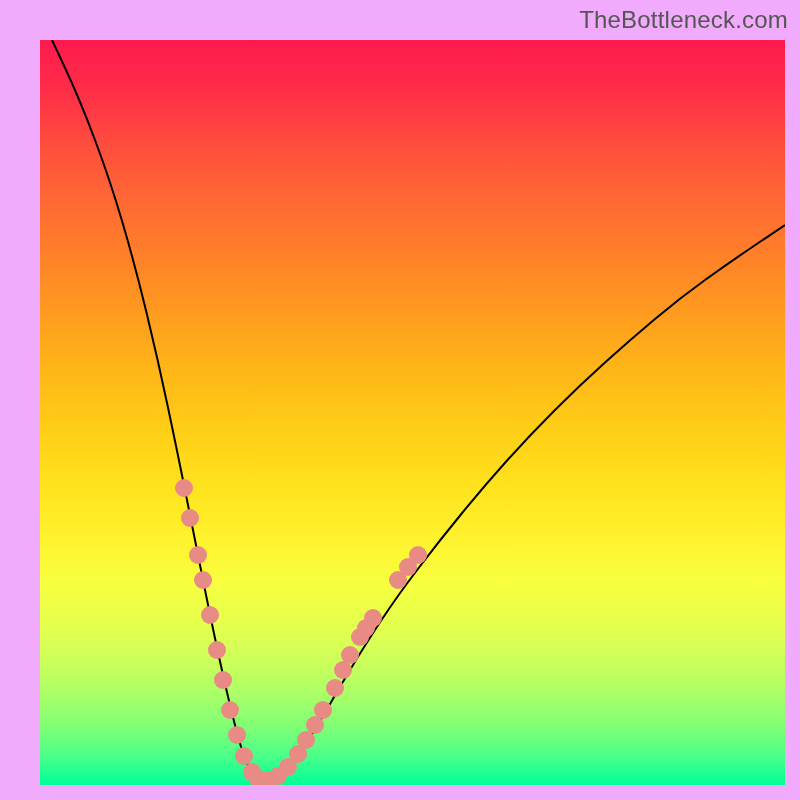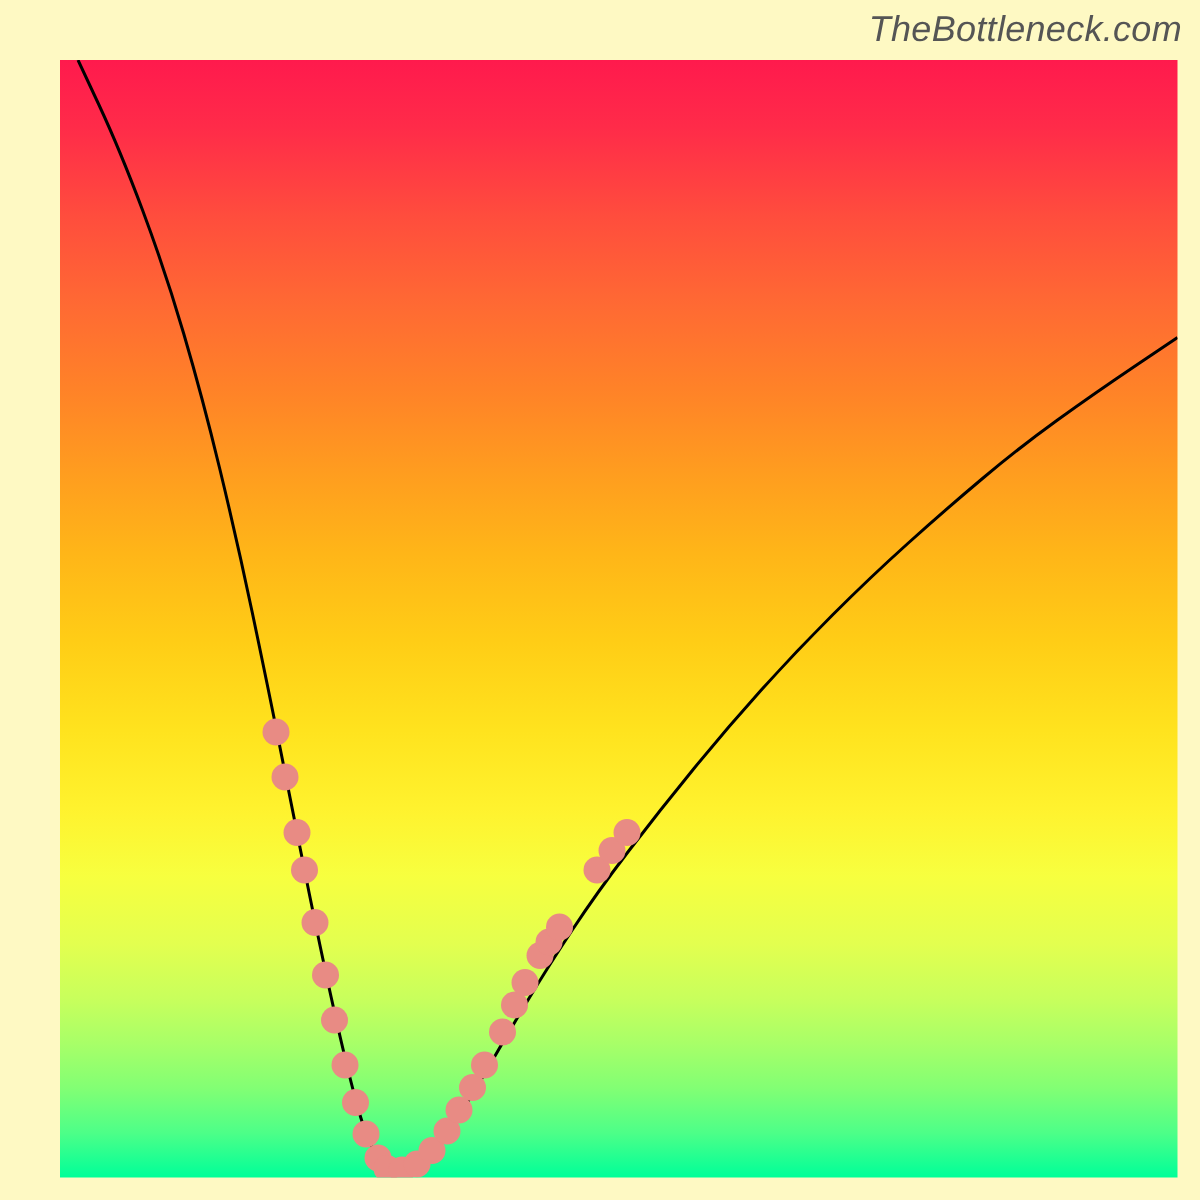--- a/index.html
+++ b/index.html
@@ -8,22 +8,21 @@
     width: 800px;
     height: 800px;
     overflow: hidden;
     background: #000;
     font-family: Arial, Helvetica, sans-serif;
   }
   .frame {
     position: relative;
     width: 800px;
     height: 800px;
-    background: #fef9c3;
-    font-style: italic;
+    background: #f0abfc;
   }
   .plot-area {
     position: absolute;
     left: 40px;
     top: 40px;
     width: 745px;
     height: 745px;
     background: linear-gradient(to bottom,
       #ff1a4d 0%,
       #ff2b49 6%,

